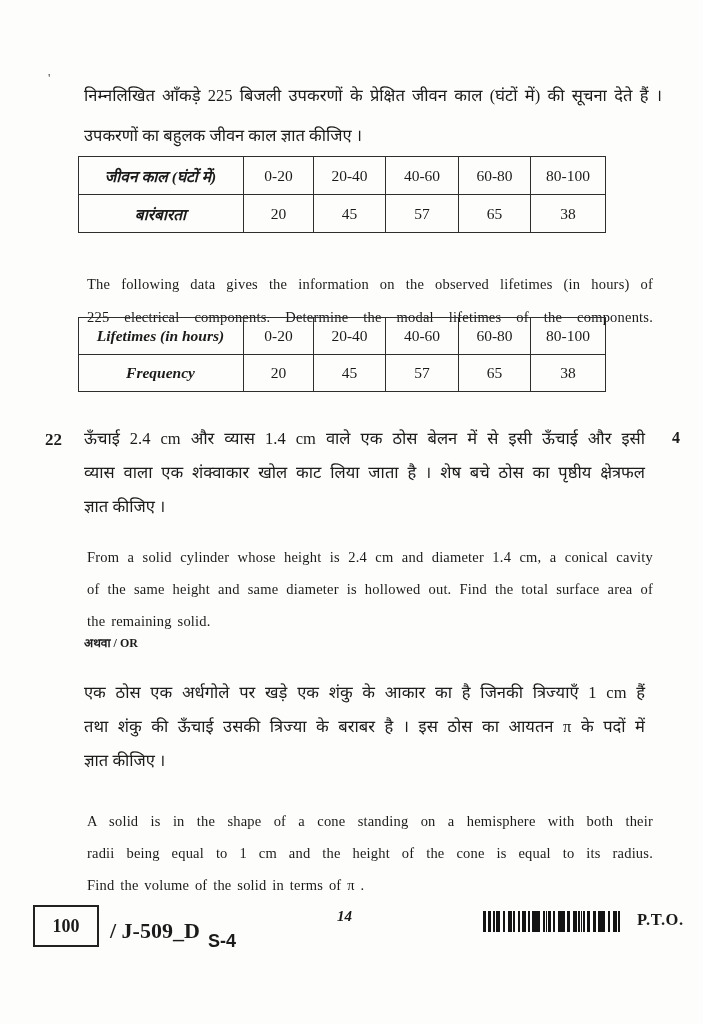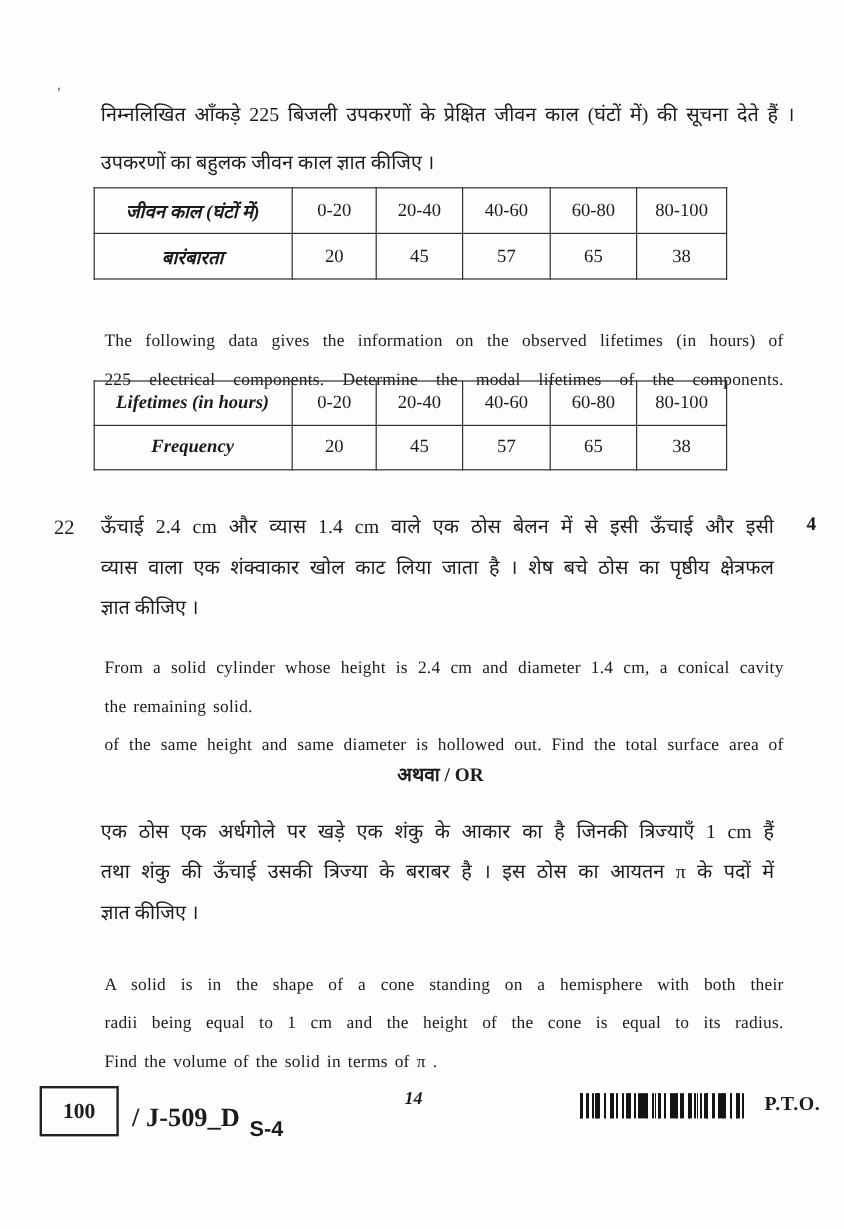--- a/index.html
+++ b/index.html
@@ -13,39 +13,39 @@
     white-space:nowrap;
     text-align:justify;
     text-align-last:justify;
   }
   .para .line.short{text-align-last:left;}
   .hi{font-family:"Liberation Serif","DejaVu Sans",serif;font-size:16.5px;}
   .en{font-size:14.5px;letter-spacing:.2px;word-spacing:2px;}
   .q-hindi{line-height:34px;}
   .q-eng{line-height:32px;margin-top:25px;}
   .stray{font-size:13px;color:#444;}
-  .qnum{font-weight:normal;font-size:17px;text-align:right;}
+  .qnum{font-weight:bold;font-size:17px;text-align:right;}
   .marks{font-weight:bold;font-size:16px;}
   table.freq{
     border-collapse:collapse;
     table-layout:fixed;
   }
   table.freq td{
     border:1.6px solid #2e2e2e;
     font-size:15.5px;
     text-align:center;
     vertical-align:middle;
     padding:0 4px;
   }
   table.freq td.label{
     text-align:center;padding-left:3px;font-weight:bold;font-style:italic;
   }
   .t1 td{height:37px;}
   .t2 td{height:36px;}
-  .or-sep{font-weight:bold;font-size:16px;text-align:center;}
+  .or-sep{font-weight:bold;font-size:12px;text-align:left;}
   .footer-box{
     border:2px solid #222;width:62px;height:38px;
     display:flex;align-items:center;justify-content:center;
     font-weight:bold;font-size:18px;
   }
   .paper-code{font-weight:bold;font-size:22px;}
   .set-code{font-family:"Liberation Sans","DejaVu Sans",sans-serif;font-weight:bold;font-size:18px;margin-top:16px;}
   .page-num{font-weight:bold;font-size:15px;font-style:italic;}
   .pto{font-weight:bold;font-size:16.5px;letter-spacing:.5px;}
   .barcode{
@@ -135,22 +135,22 @@
   <div class="abs marks" style="left:672px;top:429px;">4</div>
 
   <div class="abs para q-hindi hi" style="left:84px;top:422px;width:561px;">
     <div class="line">ऊँचाई 2.4 cm और व्यास 1.4 cm वाले एक ठोस बेलन में से इसी ऊँचाई और इसी</div>
     <div class="line">व्यास वाला एक शंक्वाकार खोल काट लिया जाता है । शेष बचे ठोस का पृष्ठीय क्षेत्रफल</div>
     <div class="line short">ज्ञात कीजिए ।</div>
   </div>
 
   <div class="abs para q-eng en" style="left:87px;top:516px;width:566px;">
     <div class="line">From a solid cylinder whose height is 2.4 cm and diameter 1.4 cm, a conical cavity</div>
+    <div class="line">of the same height and same diameter is hollowed out. Find the total surface area of</div>
     <div class="line short">the remaining solid.</div>
-    <div class="line">of the same height and same diameter is hollowed out. Find the total surface area of</div>
   </div>
 
   <div class="abs or-sep hi" style="left:84px;top:634px;width:566px;">अथवा / OR</div>
 
   <div class="abs para q-hindi hi" style="left:84px;top:676px;width:561px;">
     <div class="line">एक ठोस एक अर्धगोले पर खड़े एक शंकु के आकार का है जिनकी त्रिज्याएँ 1 cm हैं</div>
     <div class="line">तथा शंकु की ऊँचाई उसकी त्रिज्या के बराबर है । इस ठोस का आयतन π के पदों में</div>
     <div class="line short">ज्ञात कीजिए ।</div>
   </div>
 

